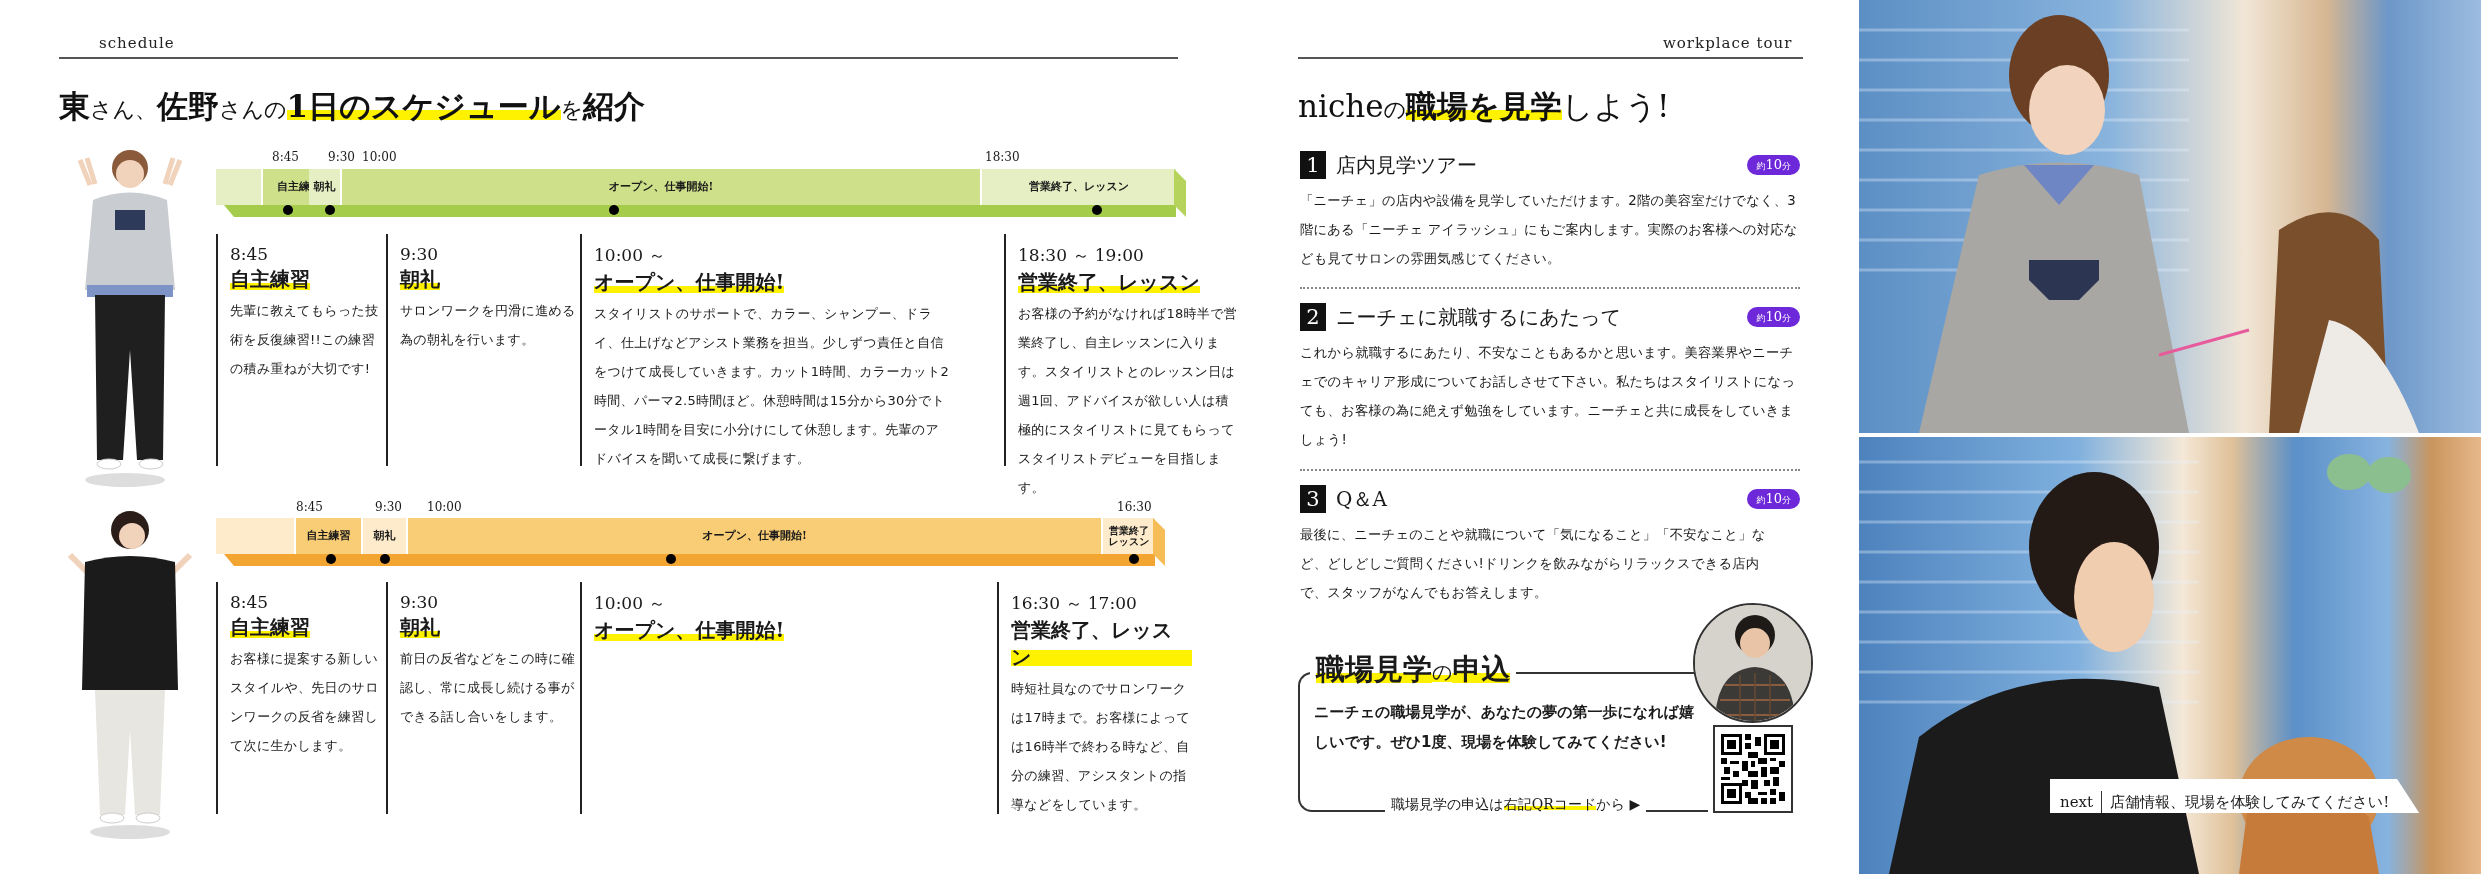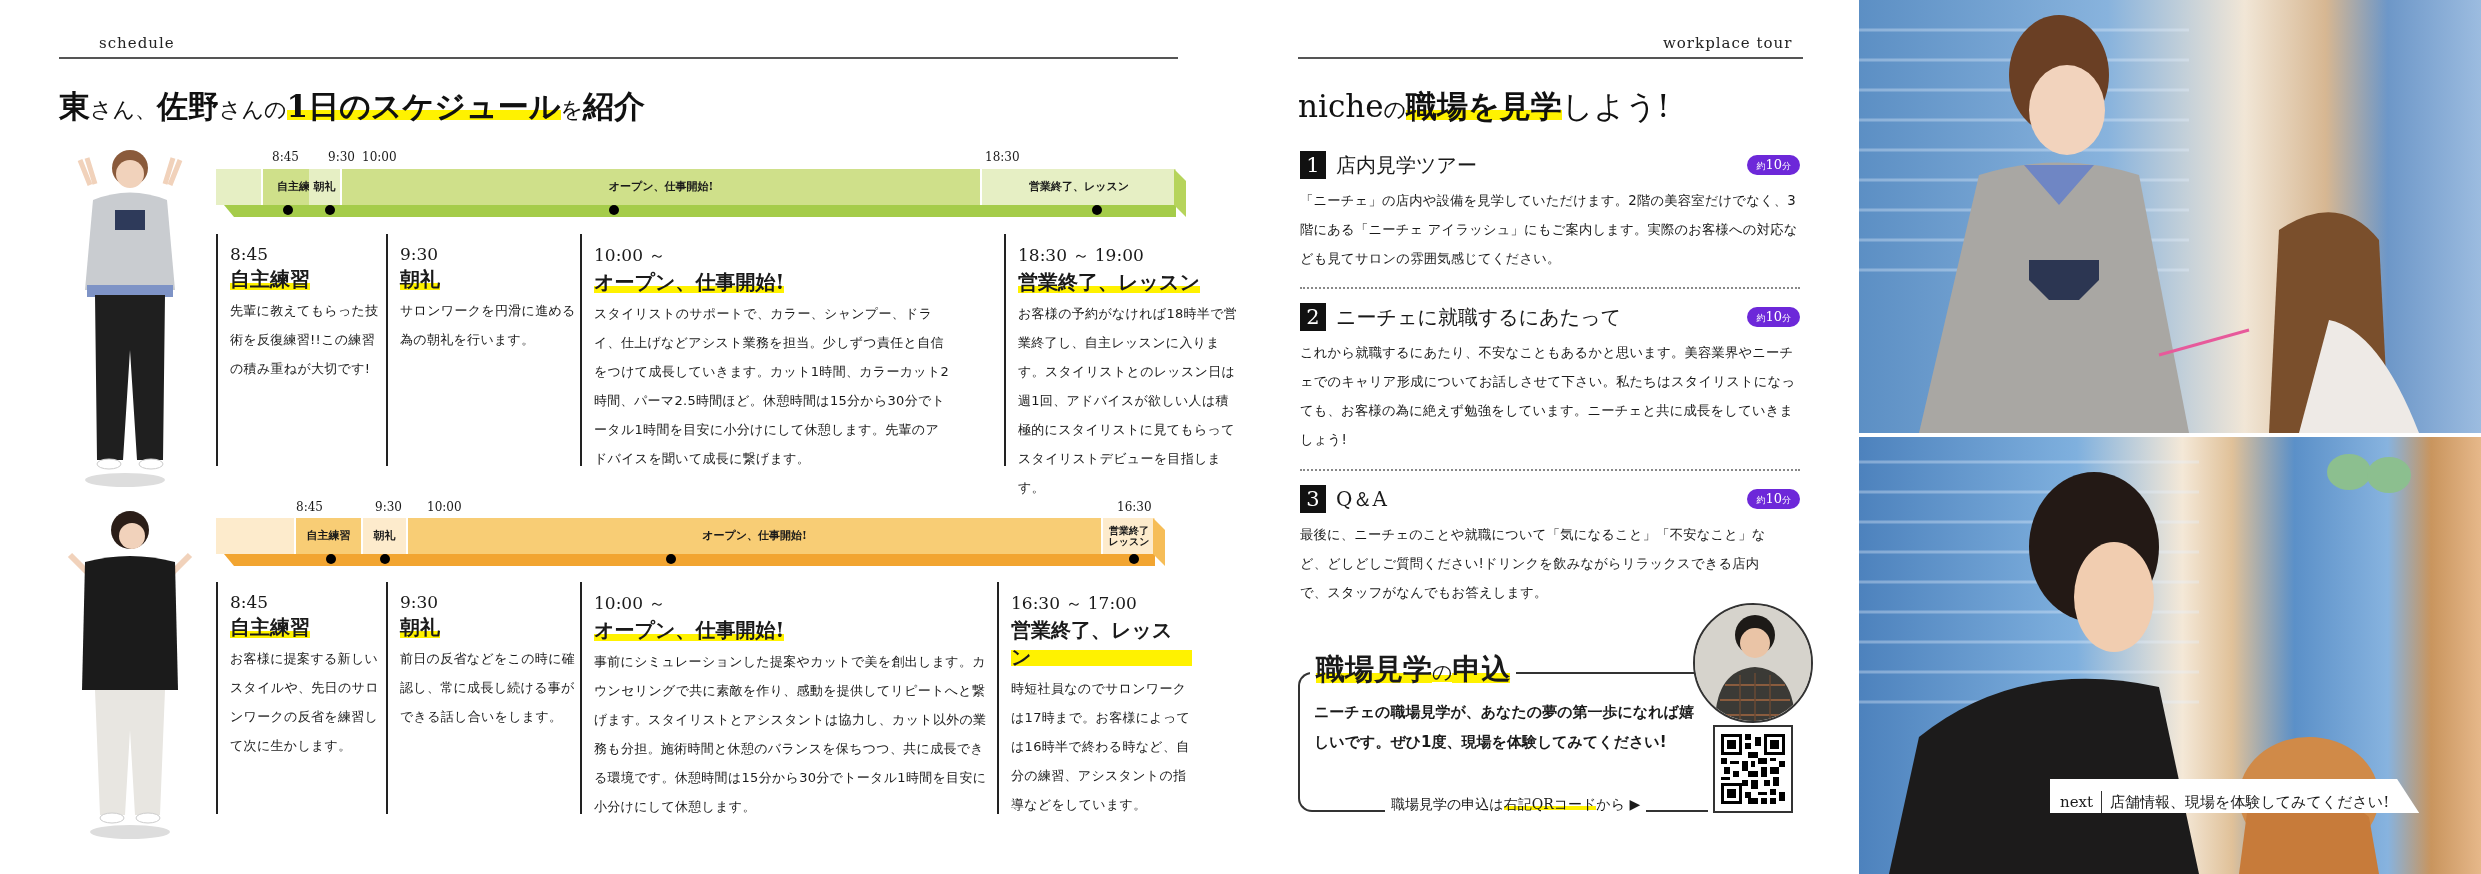--- a/index.html
+++ b/index.html
@@ -159,21 +159,20 @@
   <div class="body">お客様に提案する新しいスタイルや、先日のサロンワークの反省を練習して次に生かします。</div>
 </div>
 <div class="card" style="left:386px; top:582px; width:195px; height:232px;">
   <div class="time">9:30</div>
   <div class="ttl hl">朝礼</div>
   <div class="body">前日の反省などをこの時に確認し、常に成長し続ける事ができる話し合いをします。</div>
 </div>
 <div class="card" style="left:580px; top:582px; width:415px; height:232px;">
   <div class="time">10:00 ～</div>
   <div class="ttl hl">オープン、仕事開始!</div>
-  <div class="body">事前にシミュレーションした提案やカットで美を創出します。カウンセリングで共に素敵を作り、感動を提供してリピートへと繋げます。スタイリストとアシスタントは協力し、カット以外の業務も分担。施術時間と休憩のバランスを保ちつつ、共に成長できる環境です。休憩時間は15分から30分でトータル1時間を目安に小分けにして休憩します。</div>
 </div>
 <div class="card" style="left:997px; top:582px; width:195px; height:232px;">
   <div class="time">16:30 ～ 17:00</div>
   <div class="ttl hl">営業終了、レッスン</div>
   <div class="body">時短社員なのでサロンワークは17時まで。お客様によっては16時半で終わる時など、自分の練習、アシスタントの指導などをしています。</div>
 </div>
 
 <div class="sec-label" style="left:1663px; top:34px;">workplace tour</div>
 <div class="sec-rule" style="left:1298px; top:57px; width:505px;"></div>
 

